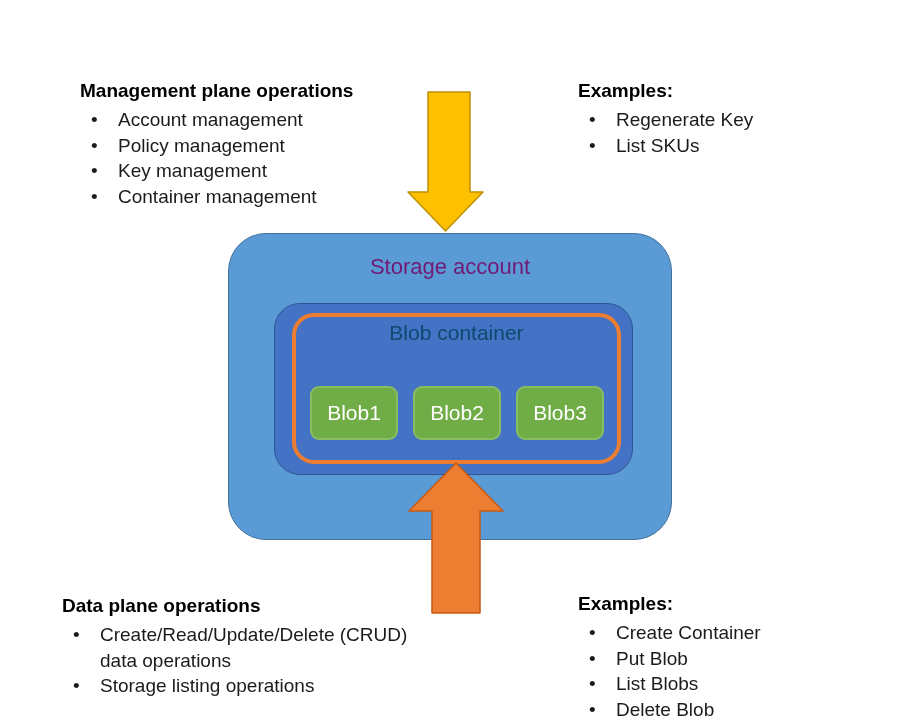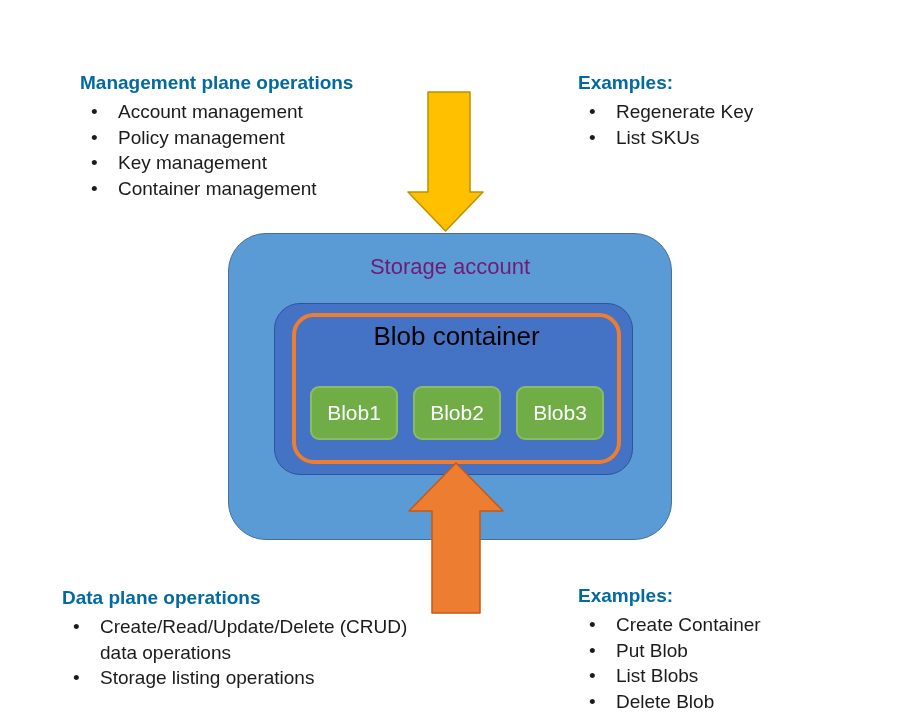--- a/index.html
+++ b/index.html
@@ -3,21 +3,21 @@
 <meta charset="utf-8">
 <style>
   html,body { margin:0; padding:0; background:#ffffff; }
   .canvas {
     position:relative; width:898px; height:720px; background:#ffffff;
     font-family:"Liberation Sans", sans-serif; color:#1b1b1b; overflow:hidden;
   }
 
   
   .text-block { position:absolute; font-size:19px; }
-  .text-block .tb-heading { margin:0 0 3px 0; font-size:19px; font-weight:bold; line-height:26px; color:#0369a1; }
+  .text-block .tb-heading { margin:8px 0 3px 0; font-size:19px; font-weight:bold; line-height:26px; color:#000000; }
   .text-block ul { list-style:none; margin:0; padding:0; }
   .text-block li { position:relative; padding-left:38px; line-height:25.5px; }
   .text-block li::before { content:"\2022"; position:absolute; left:11px; top:0; }
 
   #block-management    { left:80px;  top:70px;  width:330px; }
   #block-mgmt-examples { left:578px; top:70px;  width:300px; }
   #block-data-plane    { left:62px;  top:585px; width:362px; }
   #block-data-examples { left:578px; top:583px; width:300px; }
 
   
@@ -32,21 +32,21 @@
   .container-box {
     position:absolute; left:274px; top:303px; width:359px; height:172px;
     background:#4472C4; border:1px solid #2F5597; border-radius:26px; box-sizing:border-box;
   }
   .container-outline {
     position:absolute; left:292px; top:313px; width:329px; height:151px;
     border:4px solid #ED7D31; border-radius:22px; box-sizing:border-box;
   }
   .container-label {
     position:absolute; left:292px; top:321px; width:329px; text-align:center;
-    color:#000000; font-size:26px;
+    color:#0c4a6e; font-size:21px;
   }
   .blob {
     position:absolute; top:386px; width:88px; height:54px;
     background:#70AD47; border:2px solid #8ABD63; border-radius:9px; box-sizing:border-box;
     color:#ffffff; font-size:21px; display:flex; align-items:center; justify-content:center;
   }
   #blob-1 { left:310px; } #blob-2 { left:413px; } #blob-3 { left:516px; }
 
   svg.arrows { position:absolute; left:0; top:0; pointer-events:none; }
 </style>

